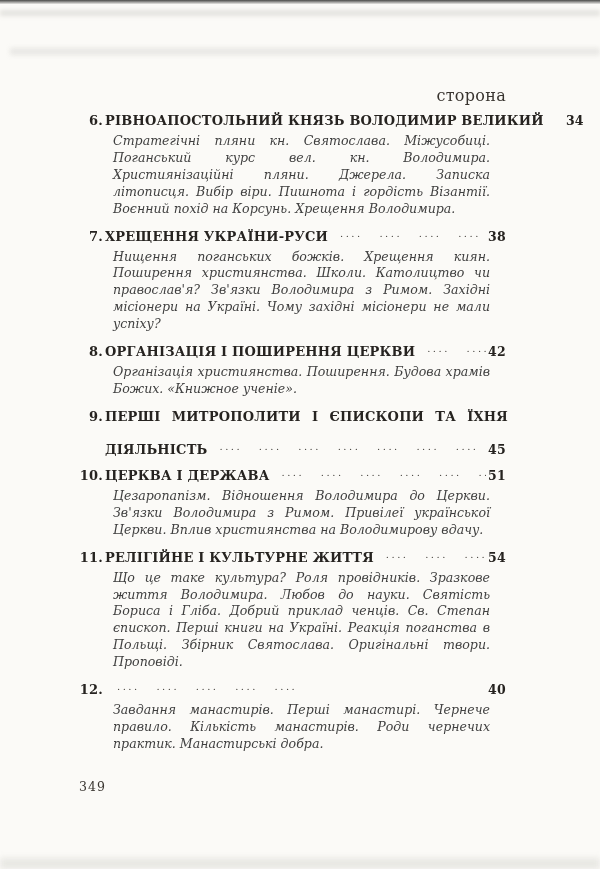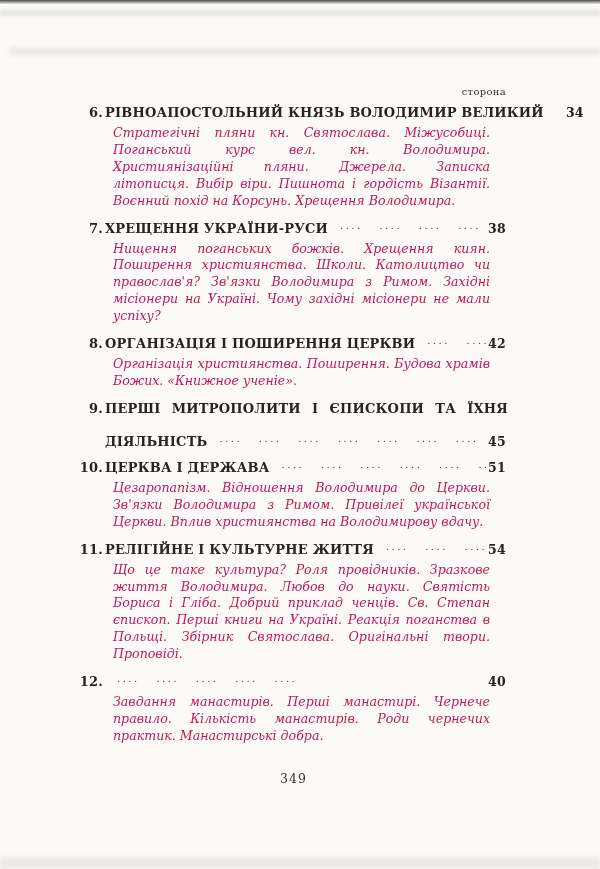--- a/index.html
+++ b/index.html
@@ -27,21 +27,21 @@
   .scan-bottom-smudge {
     position: absolute; left: 0; top: 858px; width: 600px; height: 11px;
     background: rgba(170,168,160,0.22); filter: blur(3px);
   }
 
   .page-inner {
     position: absolute; left: 79px; top: 86px; width: 429px;
   }
   .running-head {
     text-align: right;
-    font-size: 10px;
+    font-size: 16px;
     color: #38342f;
     margin: 0 2px 8px 0;
     letter-spacing: 0.3px;
   }
   .entry { margin-bottom: 11px; }
   .head-row {
     display: flex;
     align-items: baseline;
     font-weight: bold;
     font-size: 13px;
@@ -82,24 +82,24 @@
     min-width: 22px;
     text-align: center;
     font-size: 12.5px;
   }
   .body {
     margin: 0 18px 0 34px;
     font-style: italic;
     font-size: 12.6px;
     line-height: 16.9px;
     text-align: justify;
-    color: #be185d;
+    color: #404040;
   }
   .footer-page {
-    text-align: center;
+    text-align: left;
     font-size: 12.5px;
     color: #3a3631;
     margin-top: 26px;
     letter-spacing: 1px;
   }
 </style>
 </head>
 <body>
 
 <div class="scan-top-strip"></div>

